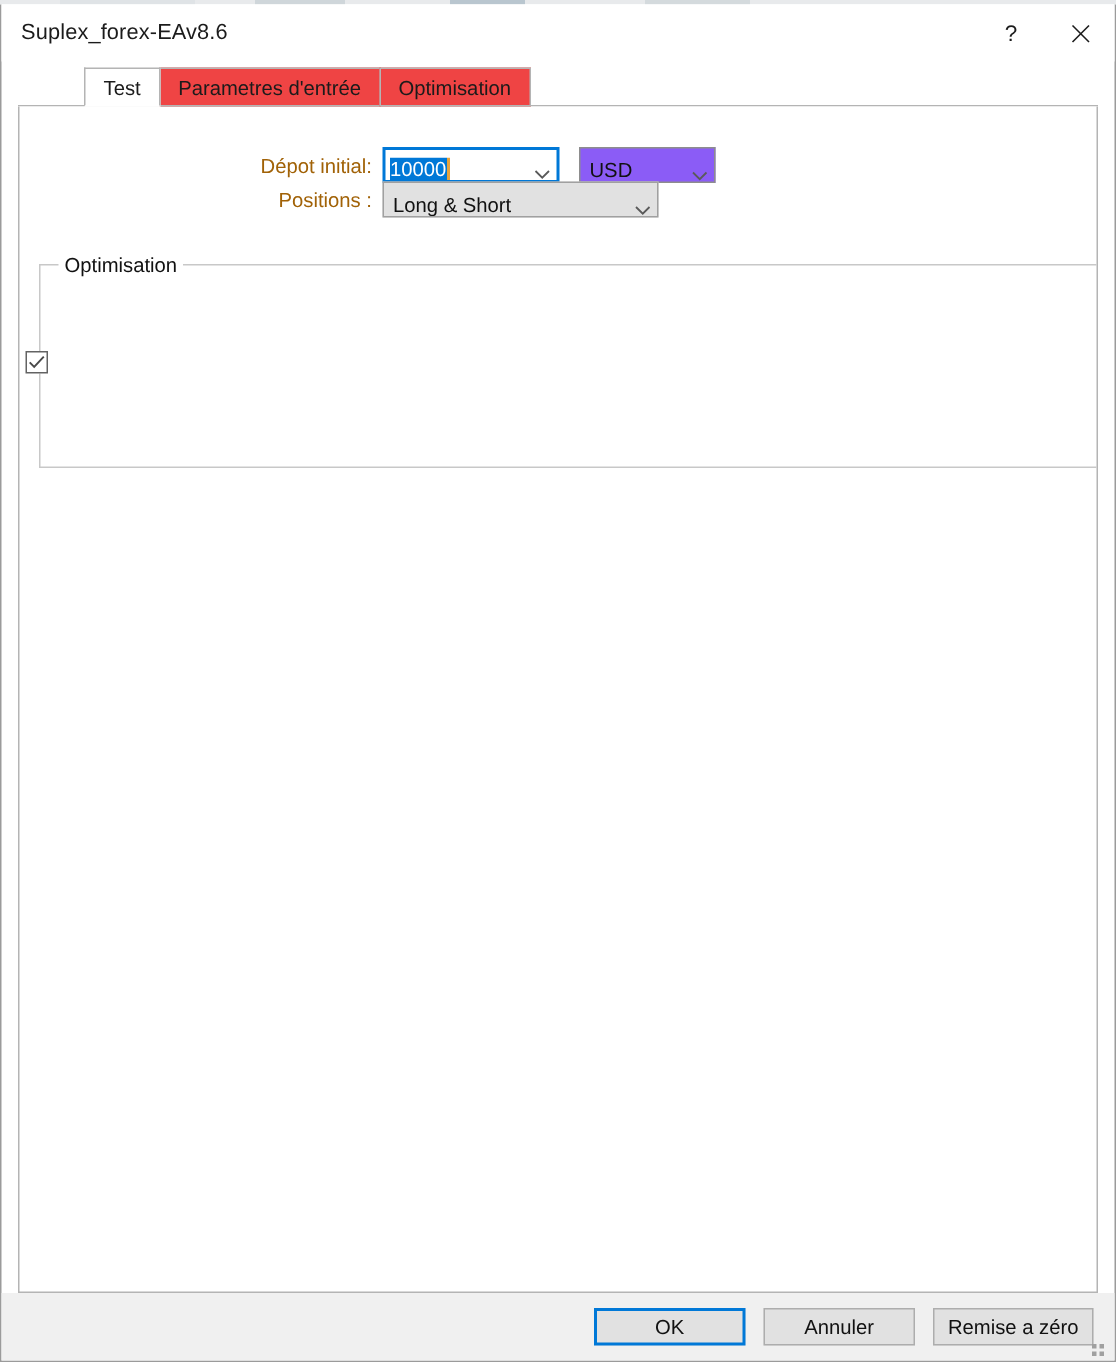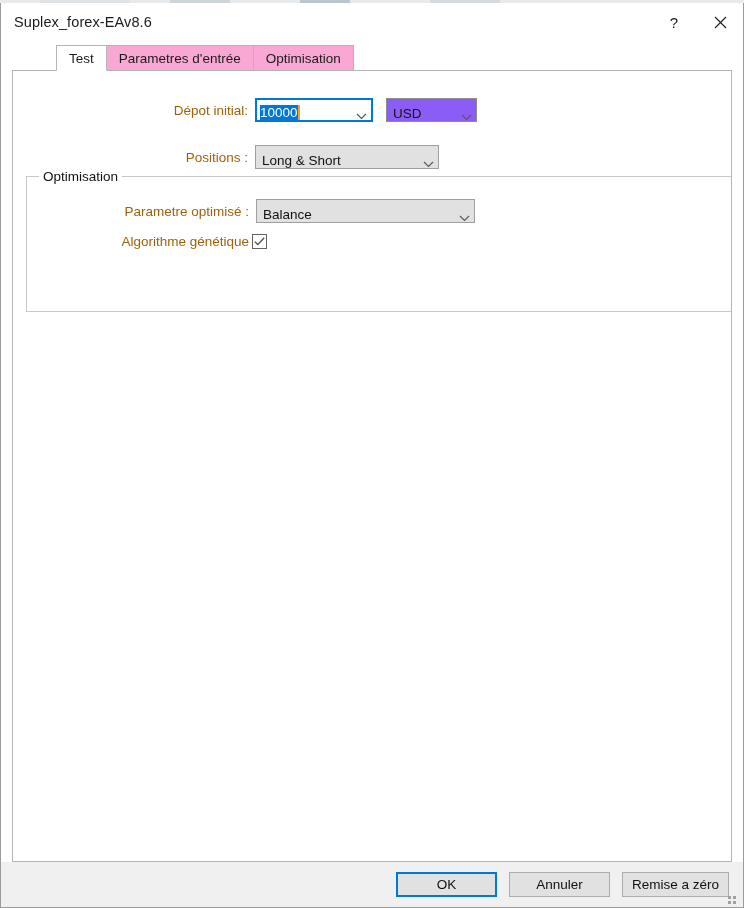--- a/index.html
+++ b/index.html
@@ -89,21 +89,21 @@
   .tab {
     position: relative;
     height: 26px;
     padding: 0 12px;
     display: flex;
     align-items: center;
     font-size: 13.5px;
     color: #1b1b1b;
     border: 1px solid #b4b4b4;
     border-bottom: 1px solid #b4b4b4;
-    background: #f9a8d4;
+    background: #ef4444;
     margin-right: -1px;
     white-space: nowrap;
     z-index: 1;
     cursor: default;
   }
   .tab.active {
     background: #ffffff;
     border-bottom: 1px solid #ffffff;
     z-index: 3;
     margin-left: 44px;
@@ -308,49 +308,37 @@
       <div class="combo white" style="width:91px; margin-left:13px;">
         <div class="combo-text">USD</div>
         <div class="chev">
           <svg width="11" height="7" viewBox="0 0 11 7">
               <polyline points="1,1 5.5,5.5 10,1" fill="none" stroke="#5a5a5a" stroke-width="1.2"></polyline>
             </svg>
         </div>
       </div>
     </div>
 
-    <div class="form-row" style="left:0px; top:74px; width:464px;">
+    <div class="form-row" style="left:0px; top:50px; width:464px;">
       <div class="field-label" style="width:235px;">Positions :</div>
       <div class="combo" style="width:184px; margin-left:7px;">
         <div class="combo-text">Long &amp; Short</div>
         <div class="chev">
           <svg width="11" height="7" viewBox="0 0 11 7">
               <polyline points="1,1 5.5,5.5 10,1" fill="none" stroke="#5a5a5a" stroke-width="1.2"></polyline>
             </svg>
         </div>
       </div>
     </div>
 
     <div class="groupbox" style="left:13px; top:105px; width:707px; height:136px;">
       <div class="gb-title">Optimisation</div>
 
-      <div class="form-row" style="left:-13px; top:22px; width:470px;">
-        <div class="field-label" style="width:235px;">Parametre optimisé :</div>
-        <div class="combo" style="width:219px; margin-left:7px;">
-          <div class="combo-text">Balance</div>
-          <div class="chev">
-            <svg width="11" height="7" viewBox="0 0 11 7">
-                <polyline points="1,1 5.5,5.5 10,1" fill="none" stroke="#5a5a5a" stroke-width="1.2"></polyline>
-              </svg>
-          </div>
-        </div>
-      </div>
 
       <div class="form-row" style="left:-13px; top:57px; width:470px;">
-        <div class="field-label" style="width:235px;">Algorithme génétique</div>
         <div class="checkbox">
           <svg width="11" height="9" viewBox="0 0 11 9">
             <polyline points="0.8,4.6 3.8,7.6 10.2,0.8" fill="none" stroke="#4a4a4a" stroke-width="1.3"></polyline>
           </svg>
         </div>
       </div>
     </div>
 
   </div>
 

